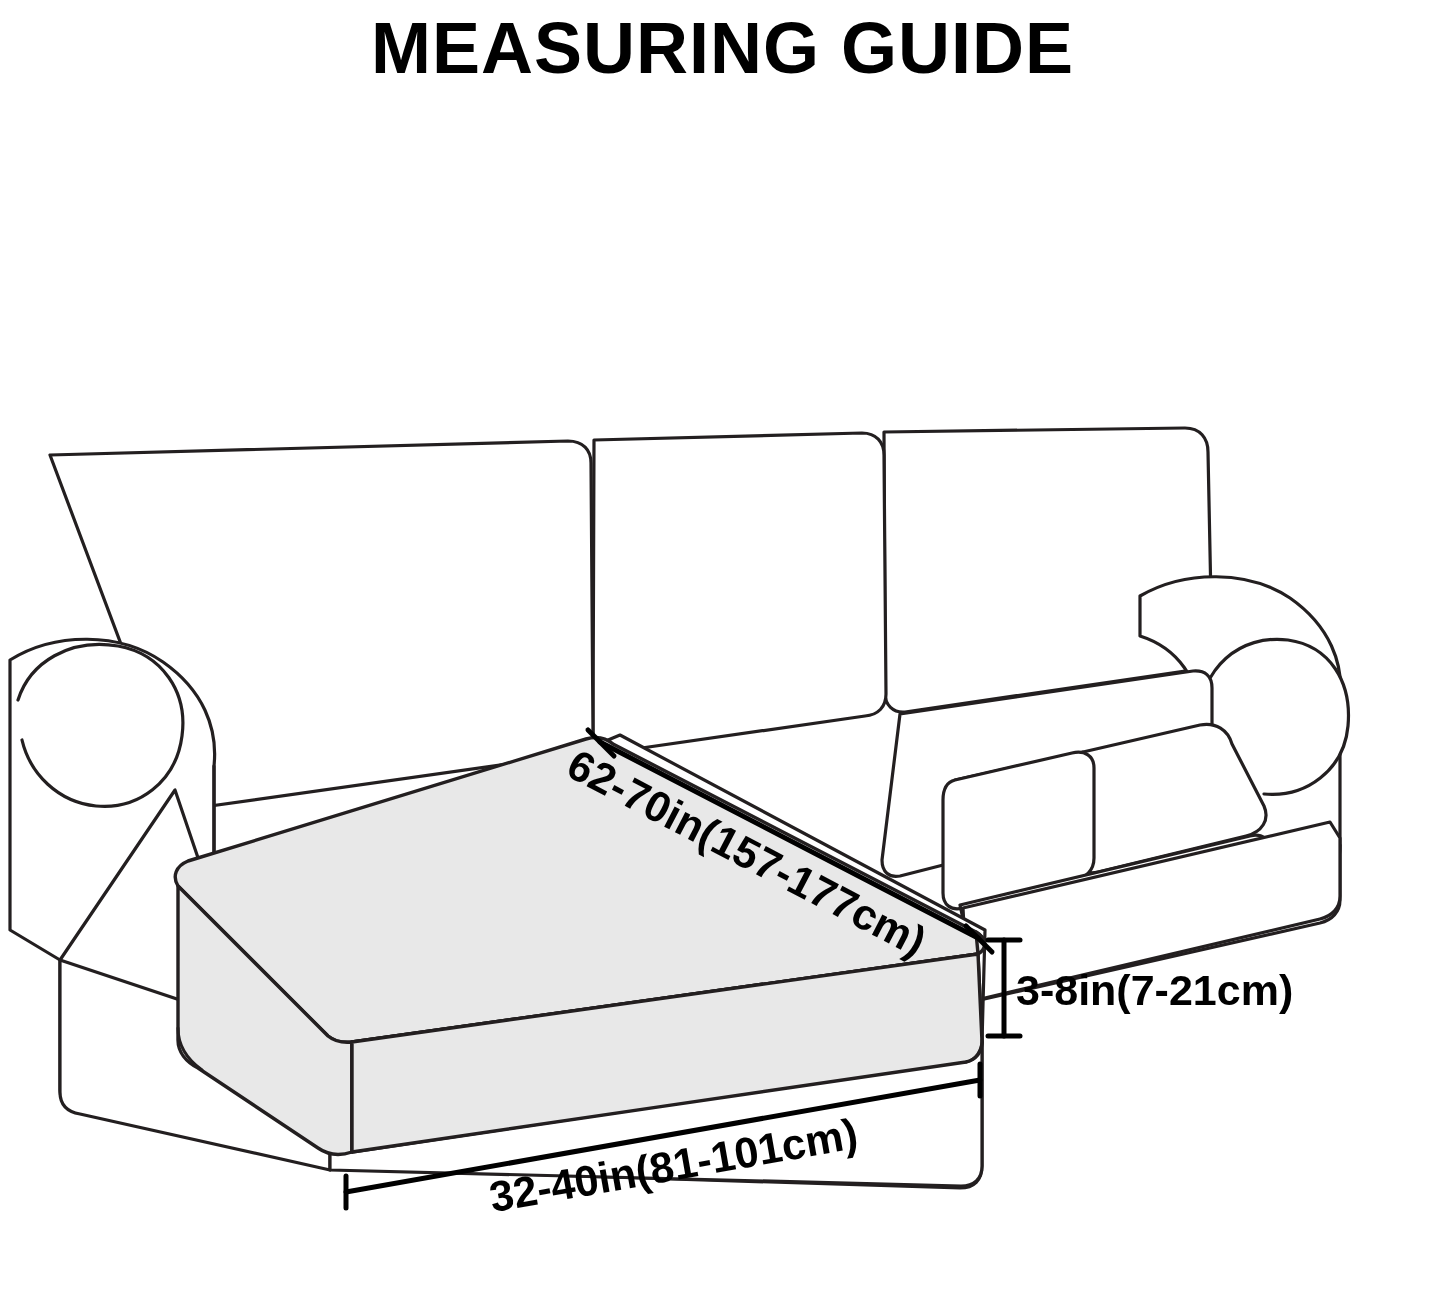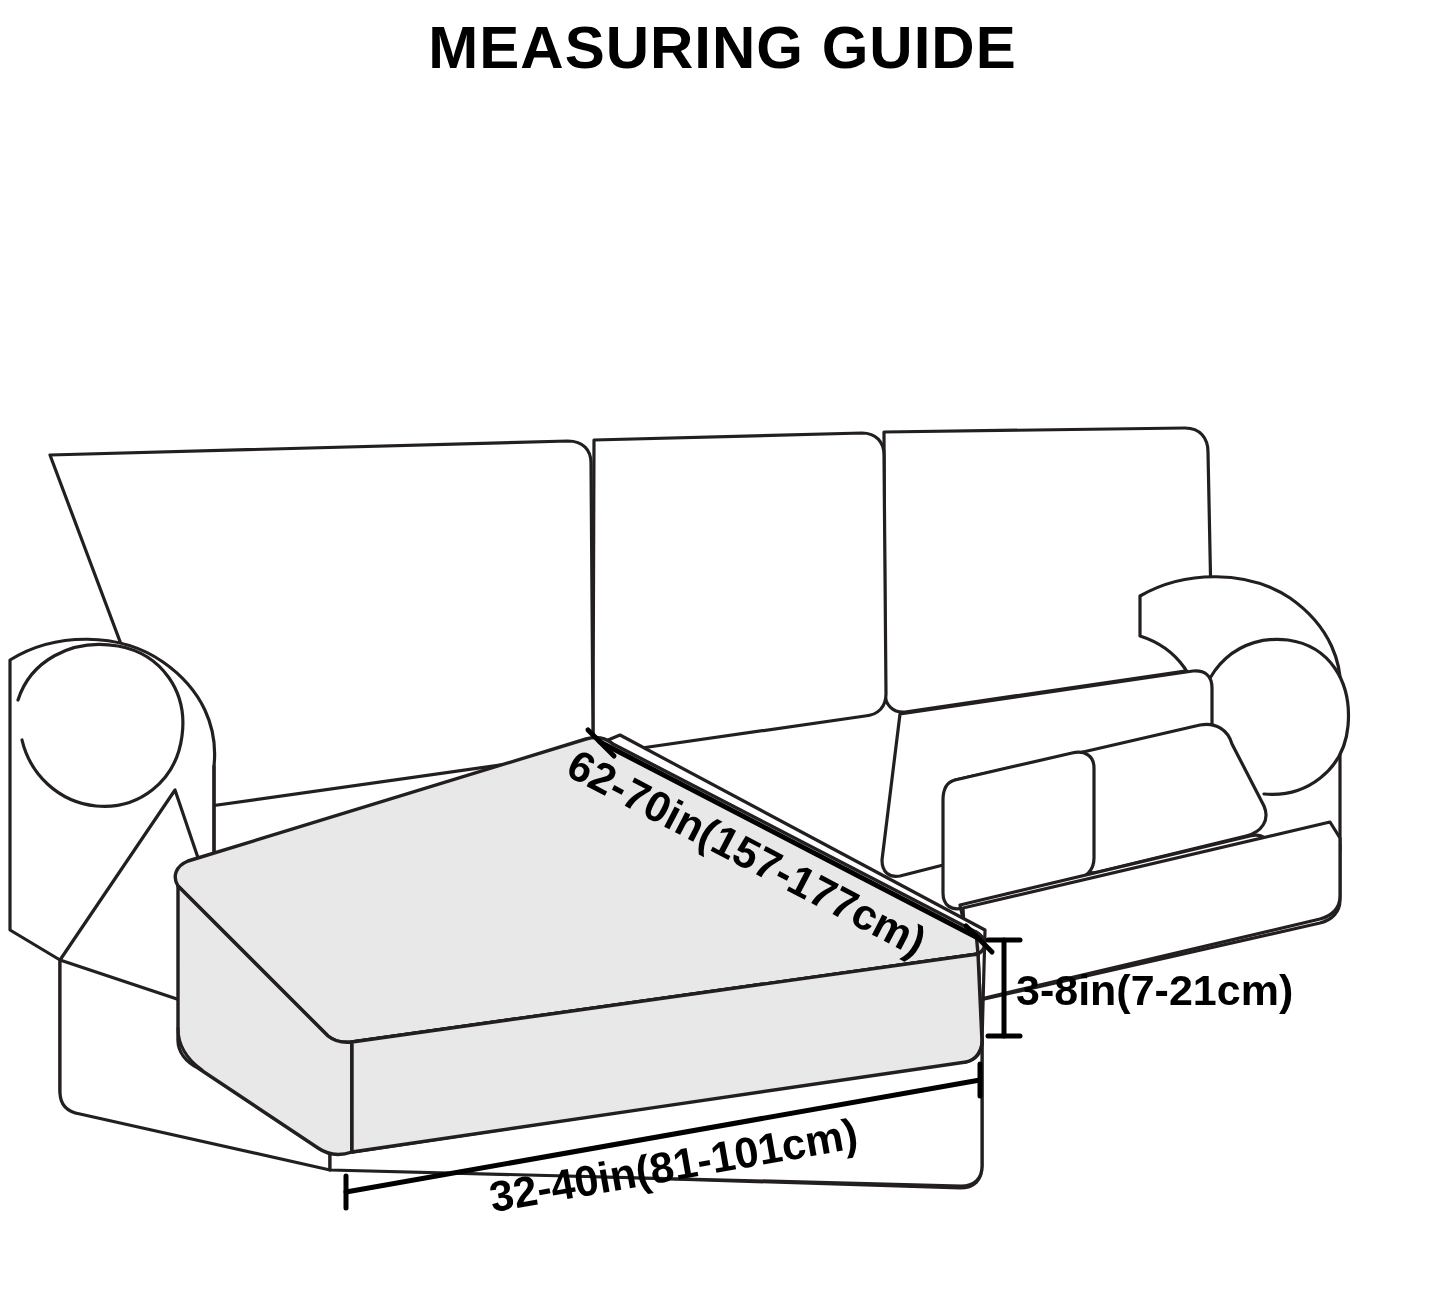--- a/index.html
+++ b/index.html
@@ -18,21 +18,21 @@
     overflow: hidden;
   }
   #title {
     position: absolute;
     left: 0;
     top: 0;
     width: 1445px;
     text-align: center;
     font-family: "Liberation Sans", sans-serif;
     font-weight: bold;
-    font-size: 60px;
+    font-size: 72px;
     line-height: 92px;
     letter-spacing: 1px;
     color: #000000;
     padding-top: 2px;
     box-sizing: border-box;
   }
   #figure {
     position: absolute;
     left: 0;
     top: 0;

